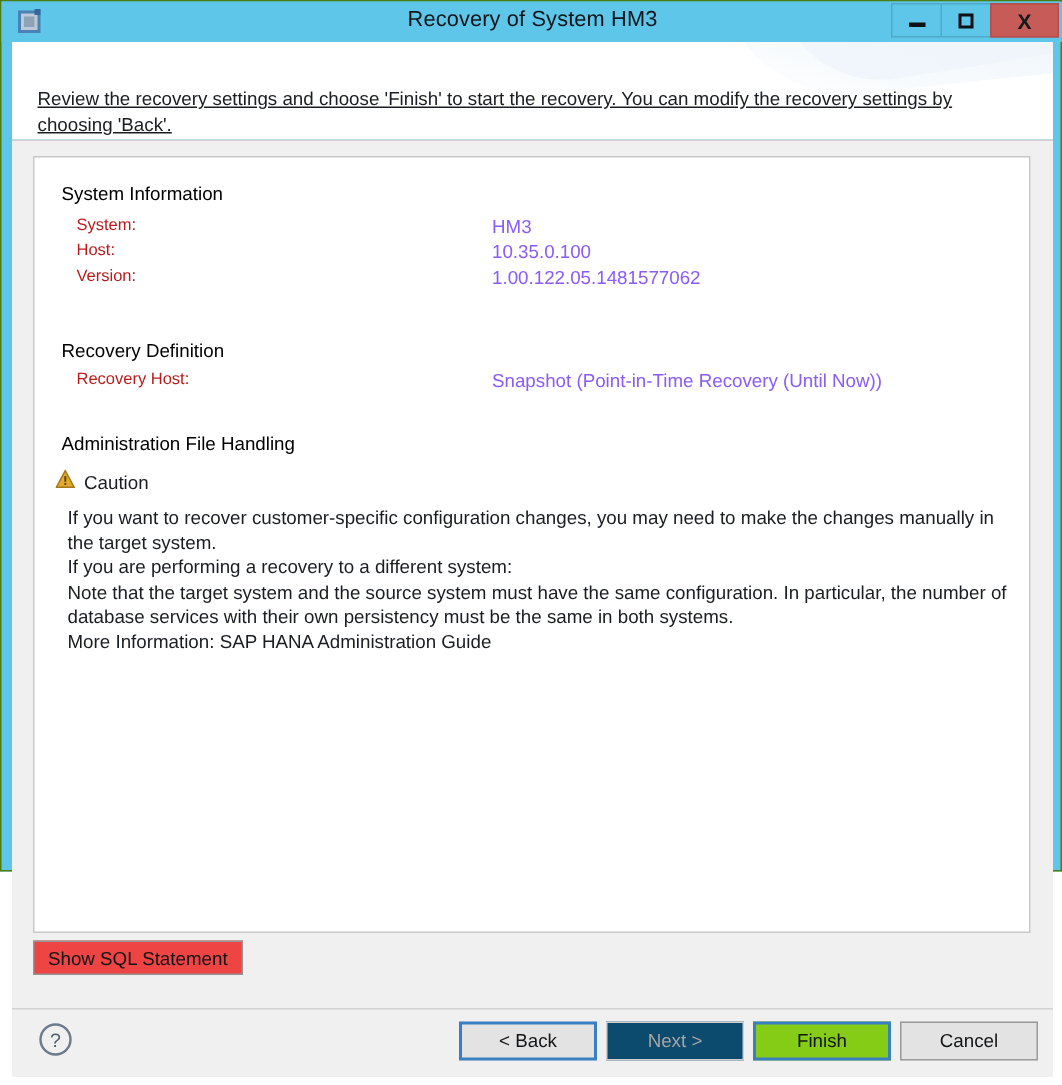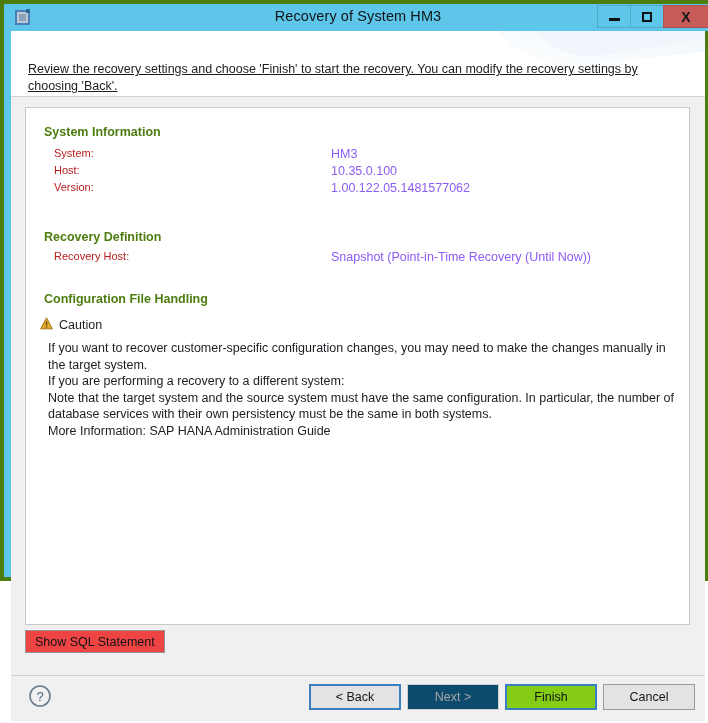--- a/index.html
+++ b/index.html
@@ -14,21 +14,21 @@
     overflow: hidden;
   }
 
   .window {
     position: absolute;
     left: 0; top: 0;
     width: 708px;
     height: 581px;
     background: #5ec6e8;
     box-sizing: border-box;
-    border: 4px solid #4d7c0f;
+    border: 1px solid #4d7c0f;
   }
 
   
   .titlebar {
     position: absolute;
     left: 0; top: 0;
     width: 708px;
     height: 27px;
     background: #5ec6e8;
   }
@@ -145,22 +145,22 @@
     width: 665px;
     height: 518px;
     background: #ffffff;
     border: 1px solid #c8c8c8;
     box-sizing: border-box;
   }
 
   .sec-title {
     position: absolute;
     font-size: 12.5px;
-    font-weight: bold;
-    color: #4d7c0f;
+    font-weight: normal;
+    color: #000000;
     white-space: nowrap;
   }
   .row-label {
     position: absolute;
     font-size: 11px;
     color: #b91c1c;
     white-space: nowrap;
   }
   .row-value {
     position: absolute;
@@ -301,21 +301,21 @@
       <div class="row-value" style="top:56px;">10.35.0.100</div>
 
       <div class="row-label" style="left:28px; top:73px;">Version:</div>
       <div class="row-value" style="top:73px;">1.00.122.05.1481577062</div>
 
       <div class="sec-title" style="left:18px; top:122px;">Recovery Definition</div>
 
       <div class="row-label" style="left:28px; top:142px;">Recovery Host:</div>
       <div class="row-value" style="top:142px;">Snapshot (Point-in-Time Recovery (Until Now))</div>
 
-      <div class="sec-title" style="left:18px; top:184px;">Configuration File Handling</div>
+      <div class="sec-title" style="left:18px; top:184px;">Administration File Handling</div>
 
       <div class="caution-row" style="top:208px;">
         <span>
           <svg width="13" height="13" viewBox="0 0 13 13">
             <path d="M6.5 0.8 L12.4 11.8 L0.6 11.8 Z" fill="#e0ab2e" stroke="#a6781a" stroke-width="1"></path>
             <rect x="5.9" y="4.4" width="1.3" height="3.8" fill="#5b3f08"></rect>
             <rect x="5.9" y="9.0" width="1.3" height="1.3" fill="#5b3f08"></rect>
           </svg>
         </span>
         <span class="caution-label">Caution</span>

